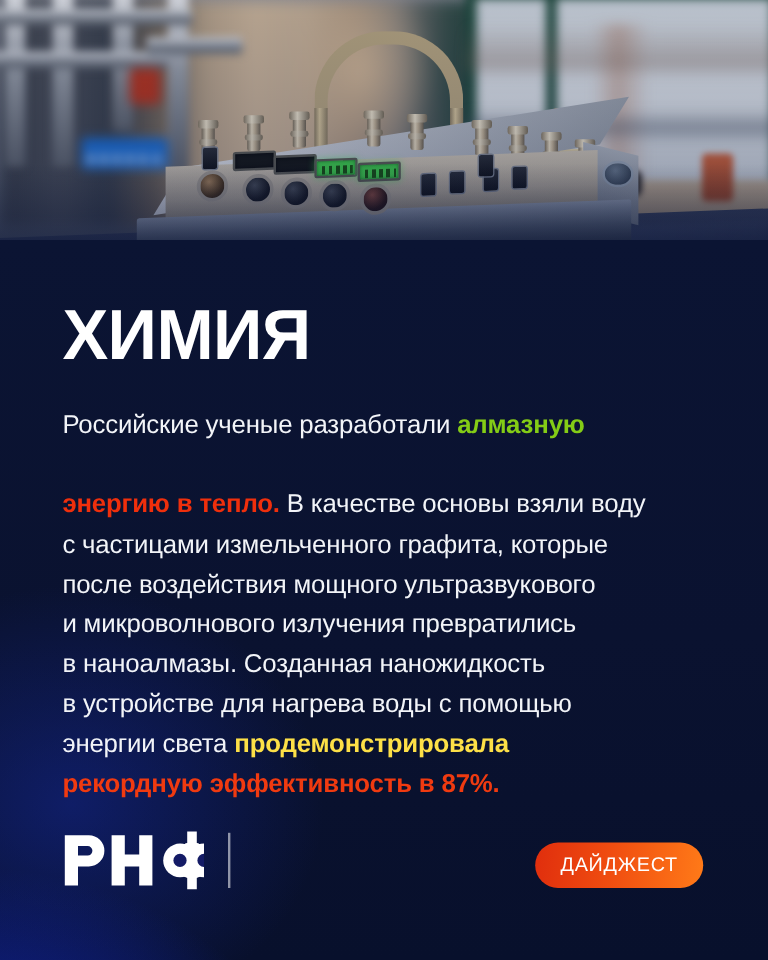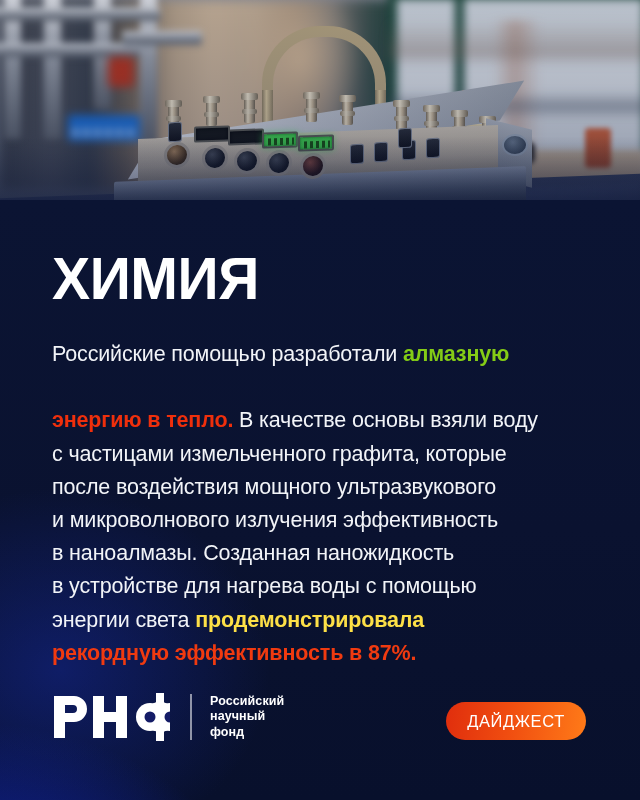--- a/index.html
+++ b/index.html
@@ -277,26 +277,26 @@
     <div class="photo-tint"></div>
     <div class="photo-fade"></div>
   </div>
 
   <div class="body-bg"></div>
 
   <div class="content">
     <div class="title">ХИМИЯ</div>
 
     <div class="para">
-      <span>Российские помощью разработали </span><span class="hl hl-a">алмазную</span><br>
+      <span>Российские ученые разработали </span><span class="hl hl-a">алмазную</span><br>
       <br>
       <span class="hl hl-c">энергию в тепло.</span><span> В качестве основы взяли воду</span><br>
       <span>с частицами измельченного графита, которые</span><br>
       <span>после воздействия мощного ультразвукового</span><br>
-      <span>и микроволнового излучения эффективность</span><br>
+      <span>и микроволнового излучения превратились</span><br>
       <span>в наноалмазы. Созданная наножидкость</span><br>
       <span>в устройстве для нагрева воды с помощью</span><br>
       <span>энергии света </span><span class="hl hl-d">продемонстрировала</span><br>
       <span class="hl hl-e">рекордную эффективность в 87%.</span>
     </div>
   </div>
 
   <div class="footer">
     <div class="logo">
       <div class="logo-mark">
@@ -313,23 +313,18 @@
             <path d="M108 10 a15 15 0 0 0 0 30 a15 15 0 0 0 0 -30 z
                      M108 19 a6 6 0 0 1 0 12 a6 6 0 0 1 0 -12 z"></path>
             <circle cx="98" cy="25" r="14"></circle>
             <circle cx="98" cy="25" r="5.5" fill="#141b66"></circle>
             <circle cx="118" cy="25" r="14"></circle>
             <circle cx="118" cy="25" r="5.5" fill="#141b66"></circle>
           </g>
         </svg>
       </div>
       <div class="logo-divider"></div>
-      <div class="logo-text">
-        <div>Российский</div>
-        <div>научный</div>
-        <div>фонд</div>
-      </div>
     </div>
 
     <div class="badge">ДАЙДЖЕСТ</div>
   </div>
 
 </div>
 
 </body></html>

